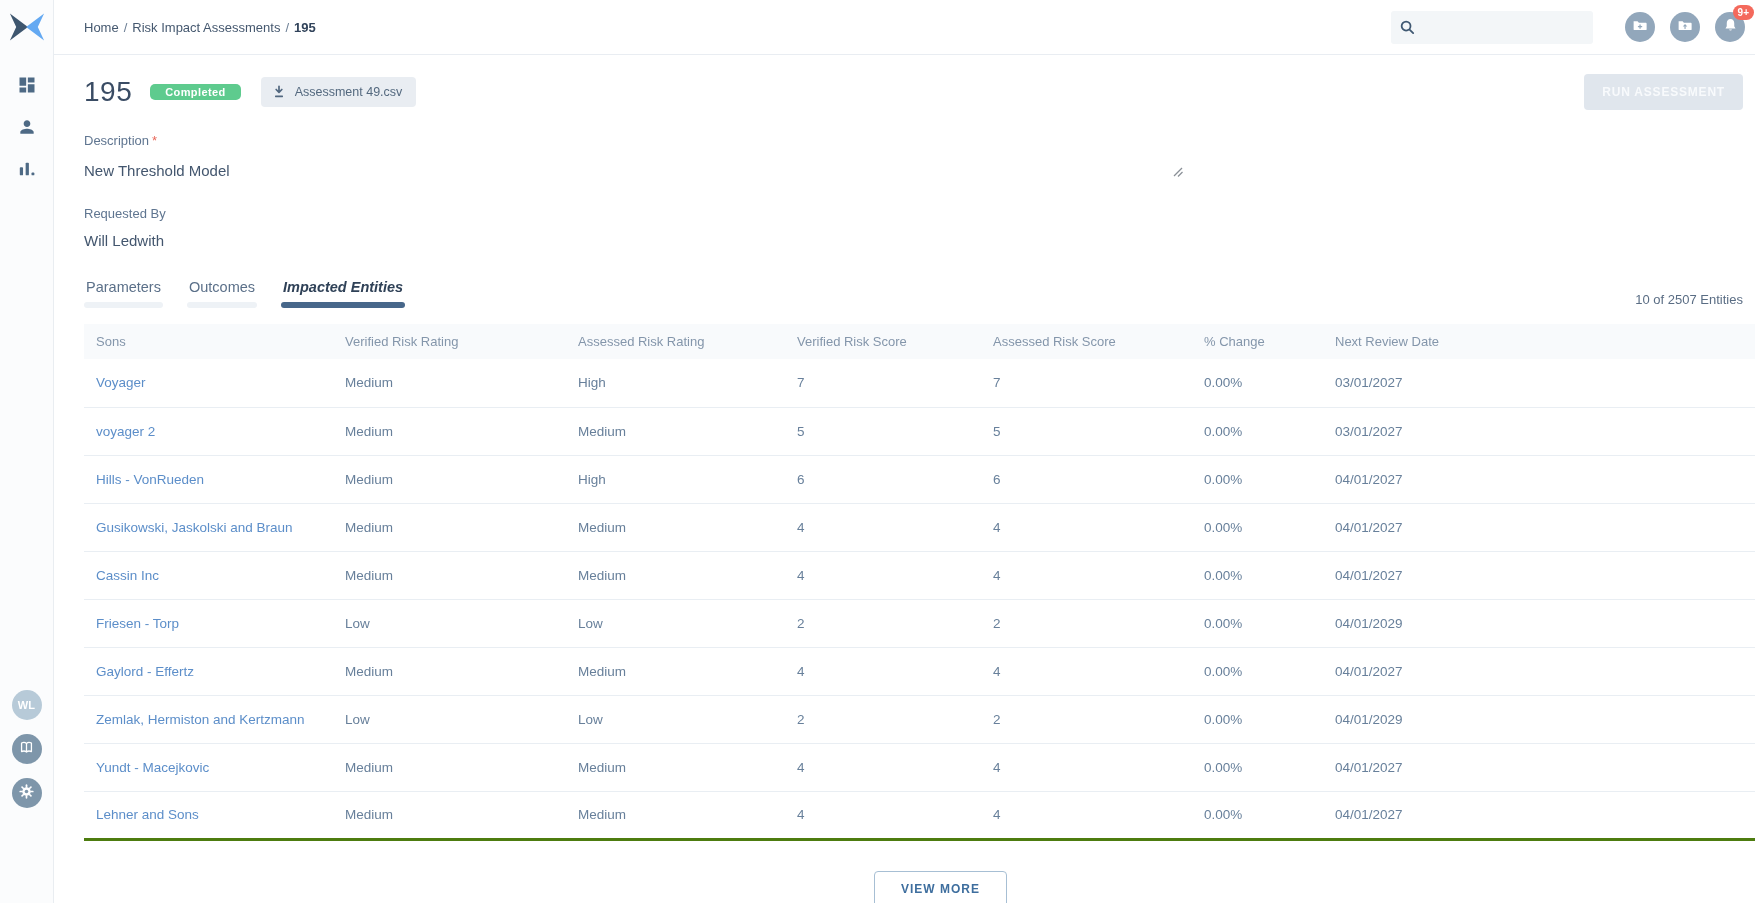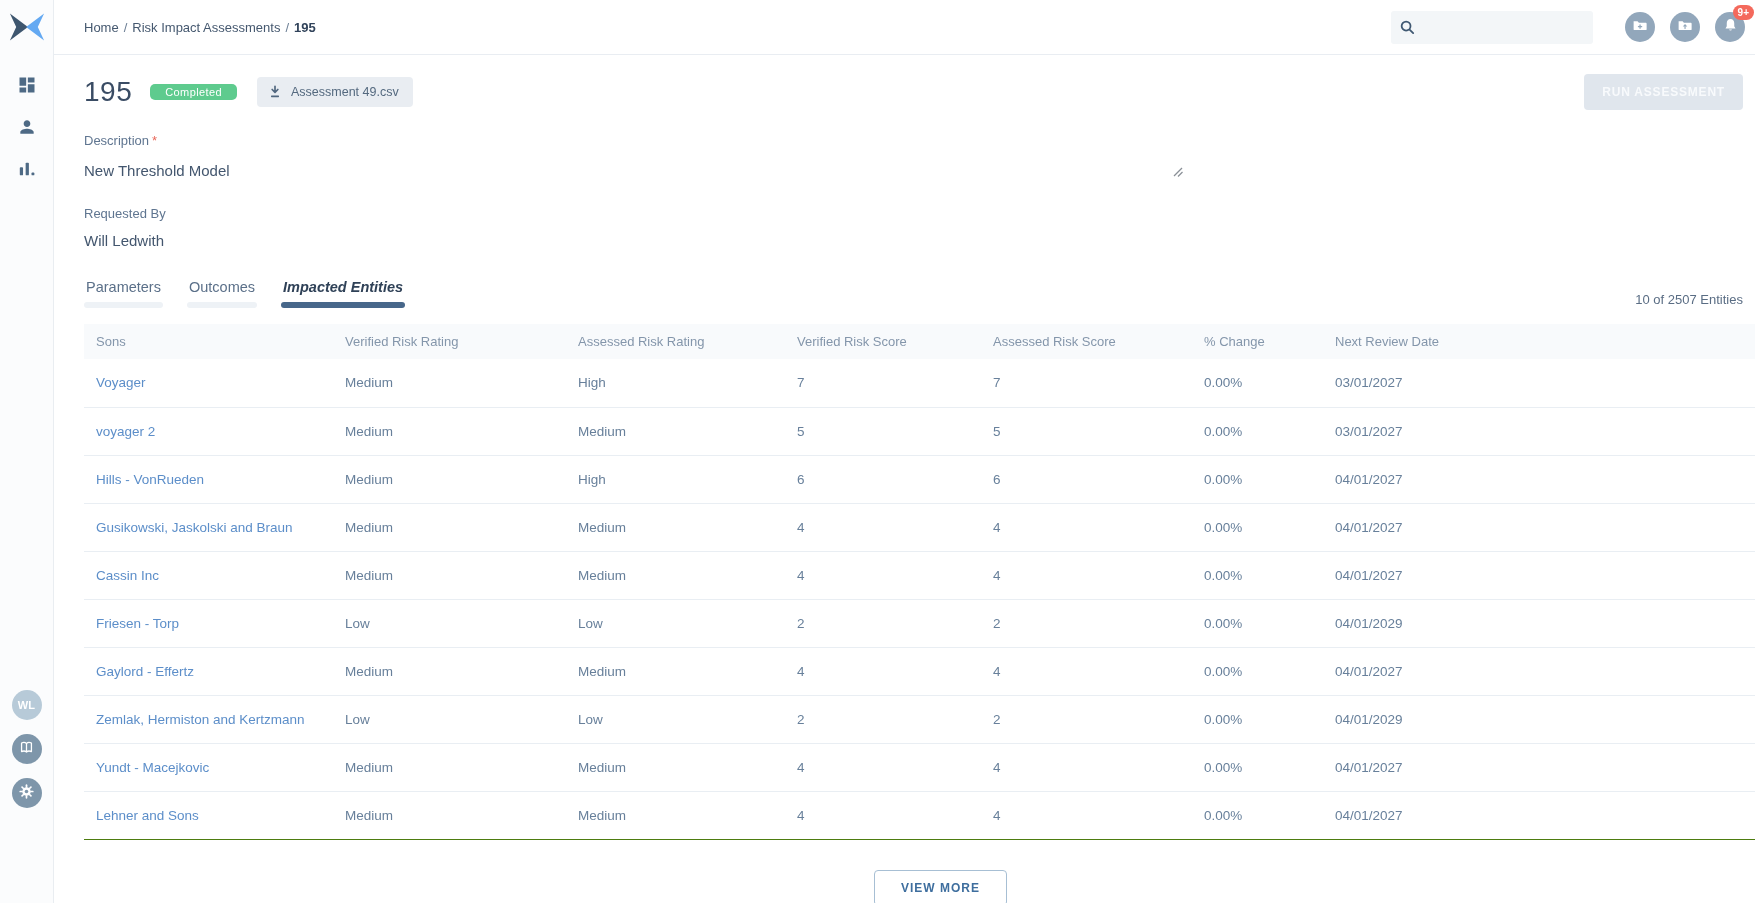--- a/index.html
+++ b/index.html
@@ -27,21 +27,21 @@
   .searchbox { margin-left:auto; width:202px; height:33px; background:#f3f6f8; border-radius:3px; display:flex; align-items:center; padding:0 8px; }
   .searchbox input { border:none; outline:none; background:transparent; font-size:13px; color:#43566e; width:160px; font-family:"Liberation Sans", sans-serif; }
   .top-icons { display:flex; align-items:center; gap:15px; margin-left:32px; }
   .circle-btn { width:30px; height:30px; border-radius:50%; background:#92a7bb; display:flex; align-items:center; justify-content:center; cursor:pointer; position:relative; }
   .notif-badge { position:absolute; top:-7px; right:-9px; background:#f4695c; color:#fff; font-size:10px; font-weight:bold; border-radius:9px; padding:2px 5px; line-height:11px; }
 
   
   .content { padding:20px 12px 0 30px; flex:1; display:flex; flex-direction:column; min-height:0; }
   .title-row { display:flex; align-items:center; height:34px; margin-bottom:24px; }
   .page-id { font-size:28px; color:#3a4c64; letter-spacing:.5px; margin-right:18px; }
-  .status-badge { background:var(--status-green,#5ecb8e); color:#fff; font-size:11px; font-weight:normal; letter-spacing:.4px; padding:2px 15px; border-radius:5px; }
+  .status-badge { background:var(--status-green,#5ecb8e); color:#fff; font-size:11px; font-weight:bold; letter-spacing:.4px; padding:2px 15px; border-radius:5px; }
   .csv-chip { margin-left:20px; background:#e9edf2; border-radius:4px; height:30px; display:flex; align-items:center; padding:0 14px 0 10px; font-size:12.5px; color:#54697f; cursor:pointer; gap:8px; }
   .run-btn { margin-left:auto; background:#e0e6ed; color:#f8fafc; border:none; font-size:12px; font-weight:bold; letter-spacing:.8px; padding:11px 18px; border-radius:4px; font-family:"Liberation Sans", sans-serif;text-align:center; }
 
   .field-label { font-size:13px; color:#5f7590; }
   .req { color:#e8685a; margin-left:3px; }
   .desc-box { position:relative; width:1101px; margin-top:6px; padding:8px 0; font-size:15px; color:#43566e; min-height:34px; cursor:text; }
   .resize-handle { position:absolute; right:2px; bottom:8px; cursor:nwse-resize; }
 
   .meta-row { display:flex; margin-top:18px; }
   .meta-col { width:563px; }
@@ -55,21 +55,21 @@
   .tab.active .tab-label { font-weight:bold; color:#2f4157;font-style:italic; }
   .tab.active .tab-bar { background:var(--tab-active,#47678a); }
   .entities-count { font-size:13px; color:#5a6d84; padding-bottom:1px; }
 
   
   table.entities { margin-top:16px; border-collapse:collapse; width:1713px; table-layout:fixed; }
   .entities col.c1{width:249px}.entities col.c2{width:233px}.entities col.c3{width:219px}.entities col.c4{width:196px}.entities col.c5{width:211px}.entities col.c6{width:131px}.entities col.c7{width:auto}
   .entities thead th { background:#f8fafc; font-size:13px; font-weight:normal; color:#8496ab; text-align:left; padding:10px 12px; height:34px; }
   .entities tbody td { font-size:13.5px; color:#68809b; padding:0 12px; height:48px; border-top:1px solid #e9eef3; }
   .entities tbody tr:first-child td { border-top:none; }
-  .entities tbody tr:last-child td { border-bottom:1px solid #4d7c0f; }
+  .entities tbody tr:last-child td { border-bottom:3px solid #4d7c0f; }
   .name-link { color:var(--link-blue,#5c8ec9); cursor:pointer; }
 
   .view-more-row { display:flex; justify-content:center; width:1713px; margin-top:30px; }
   .view-more { background:#fff; border:1px solid #a7bfd4; color:#3e6e9e; font-size:12px; font-weight:bold; letter-spacing:1px; padding:10px 26px; border-radius:4px; cursor:pointer; font-family:"Liberation Sans", sans-serif; }
 </style>
 </head>
 <body>
 
 <div class="page">
 

